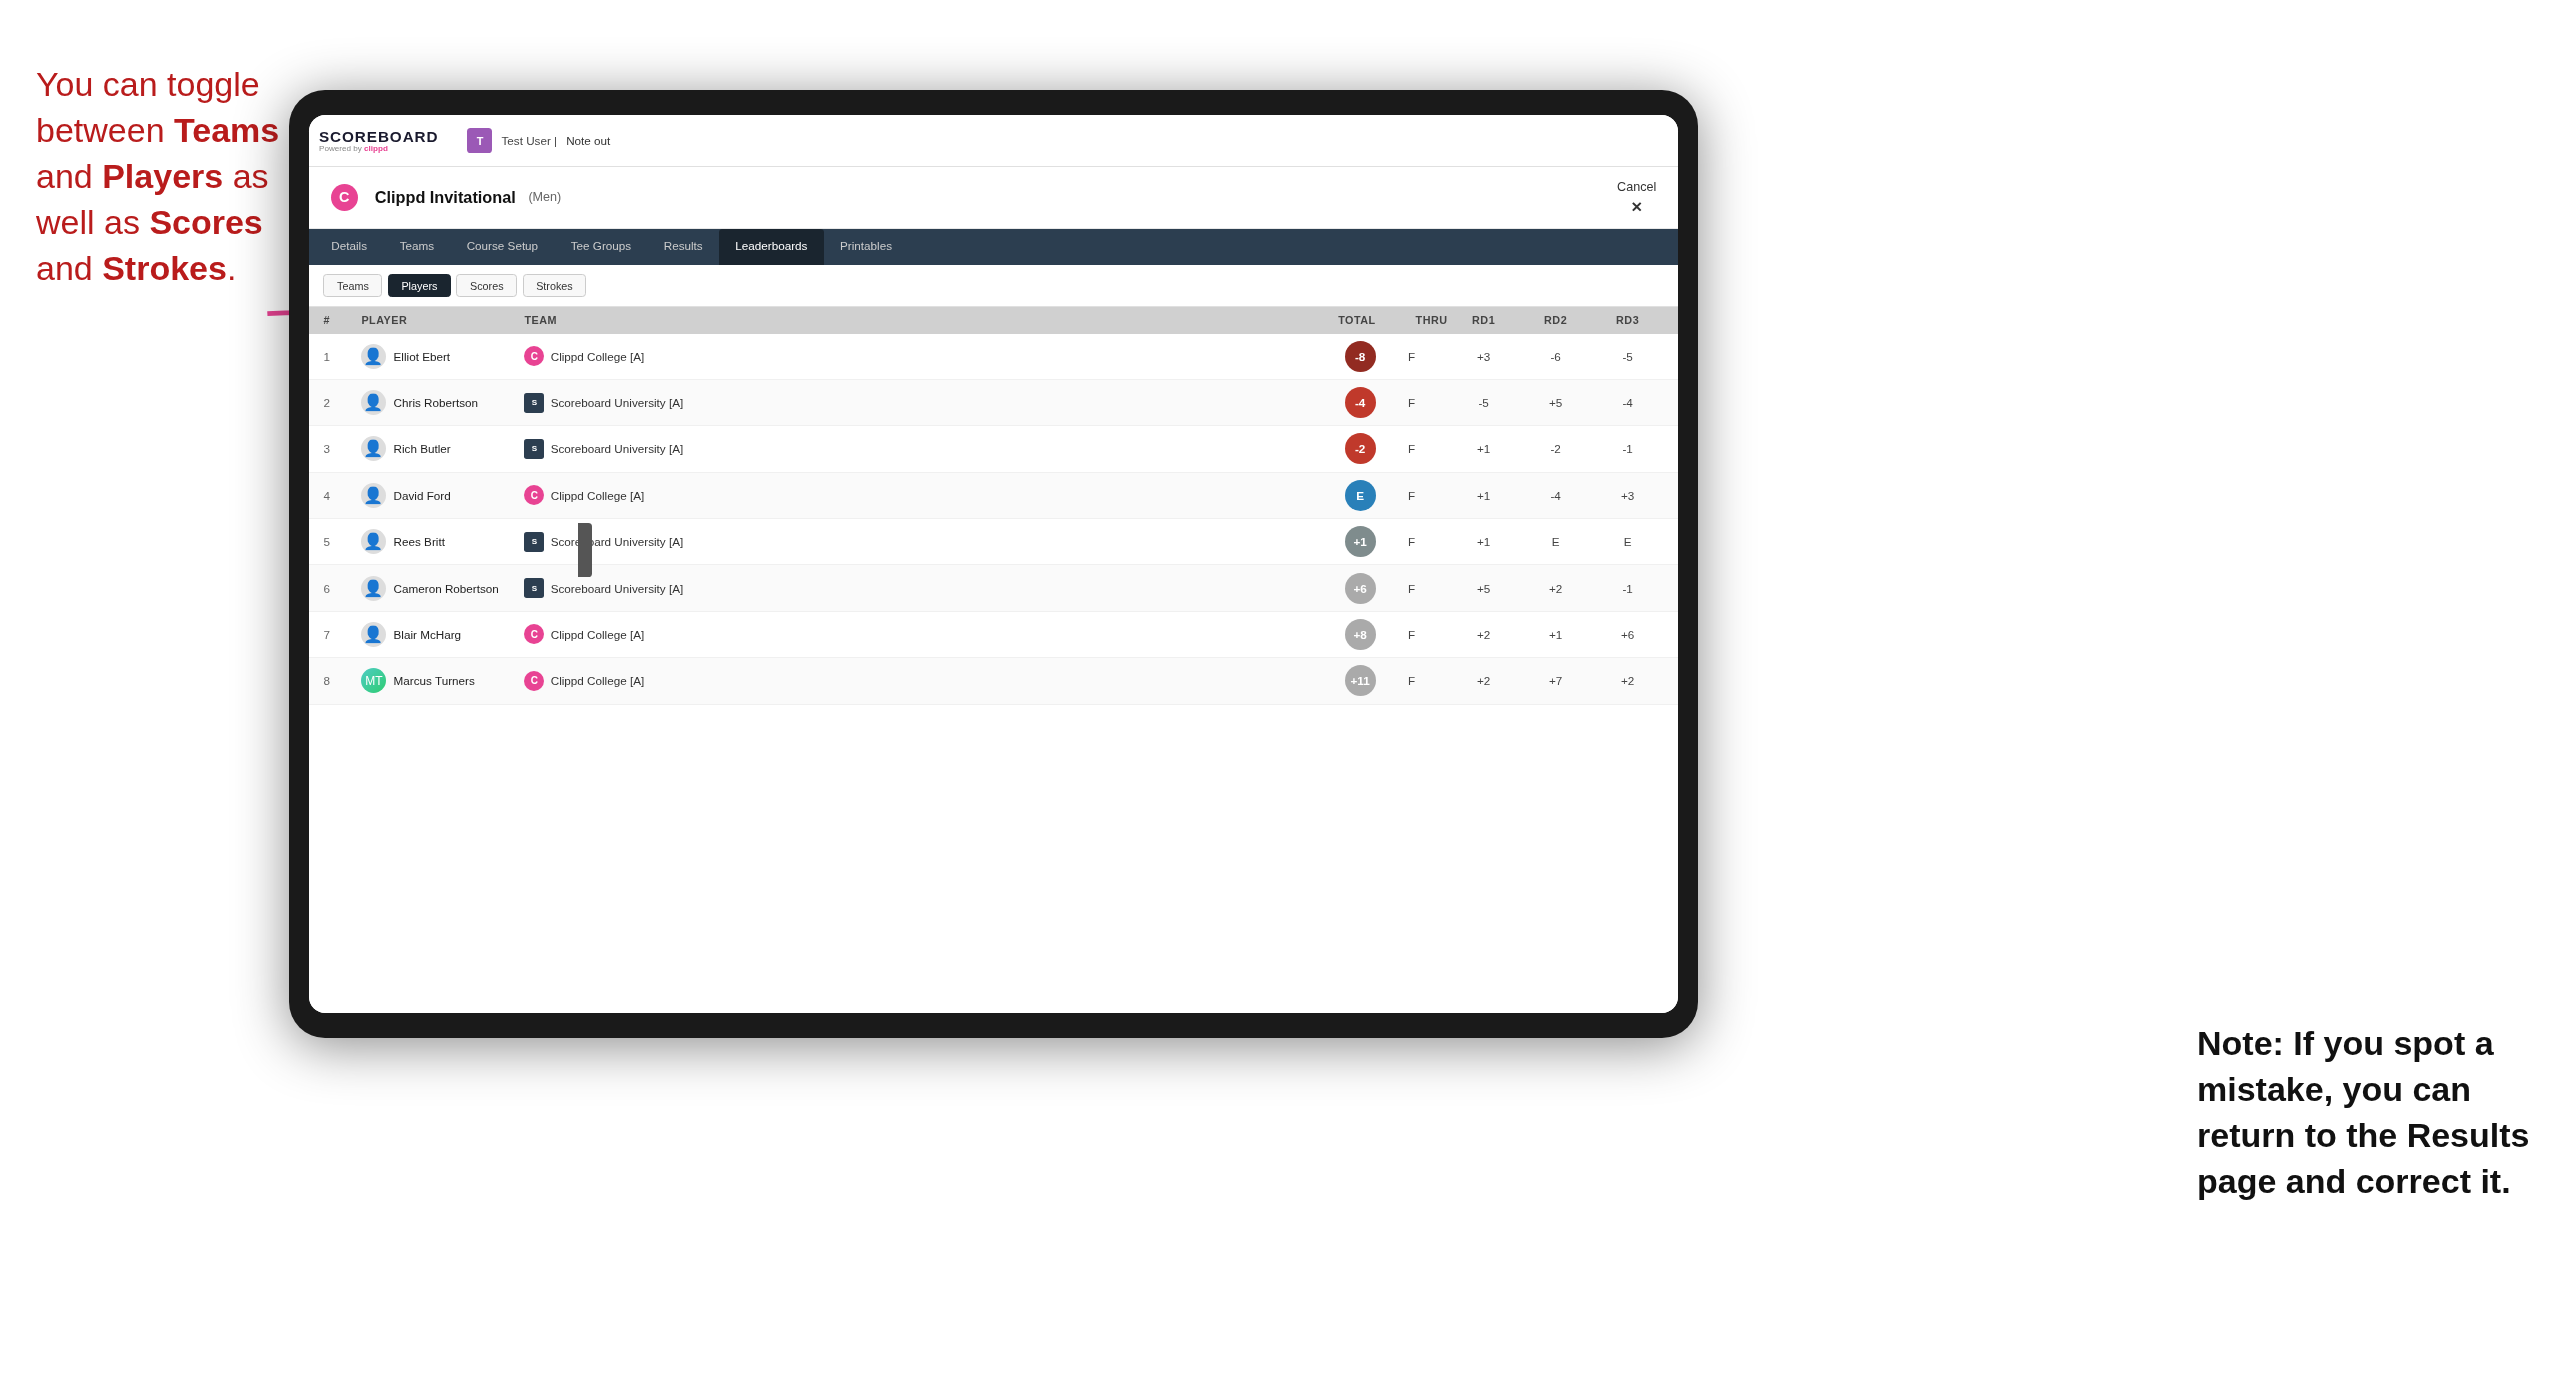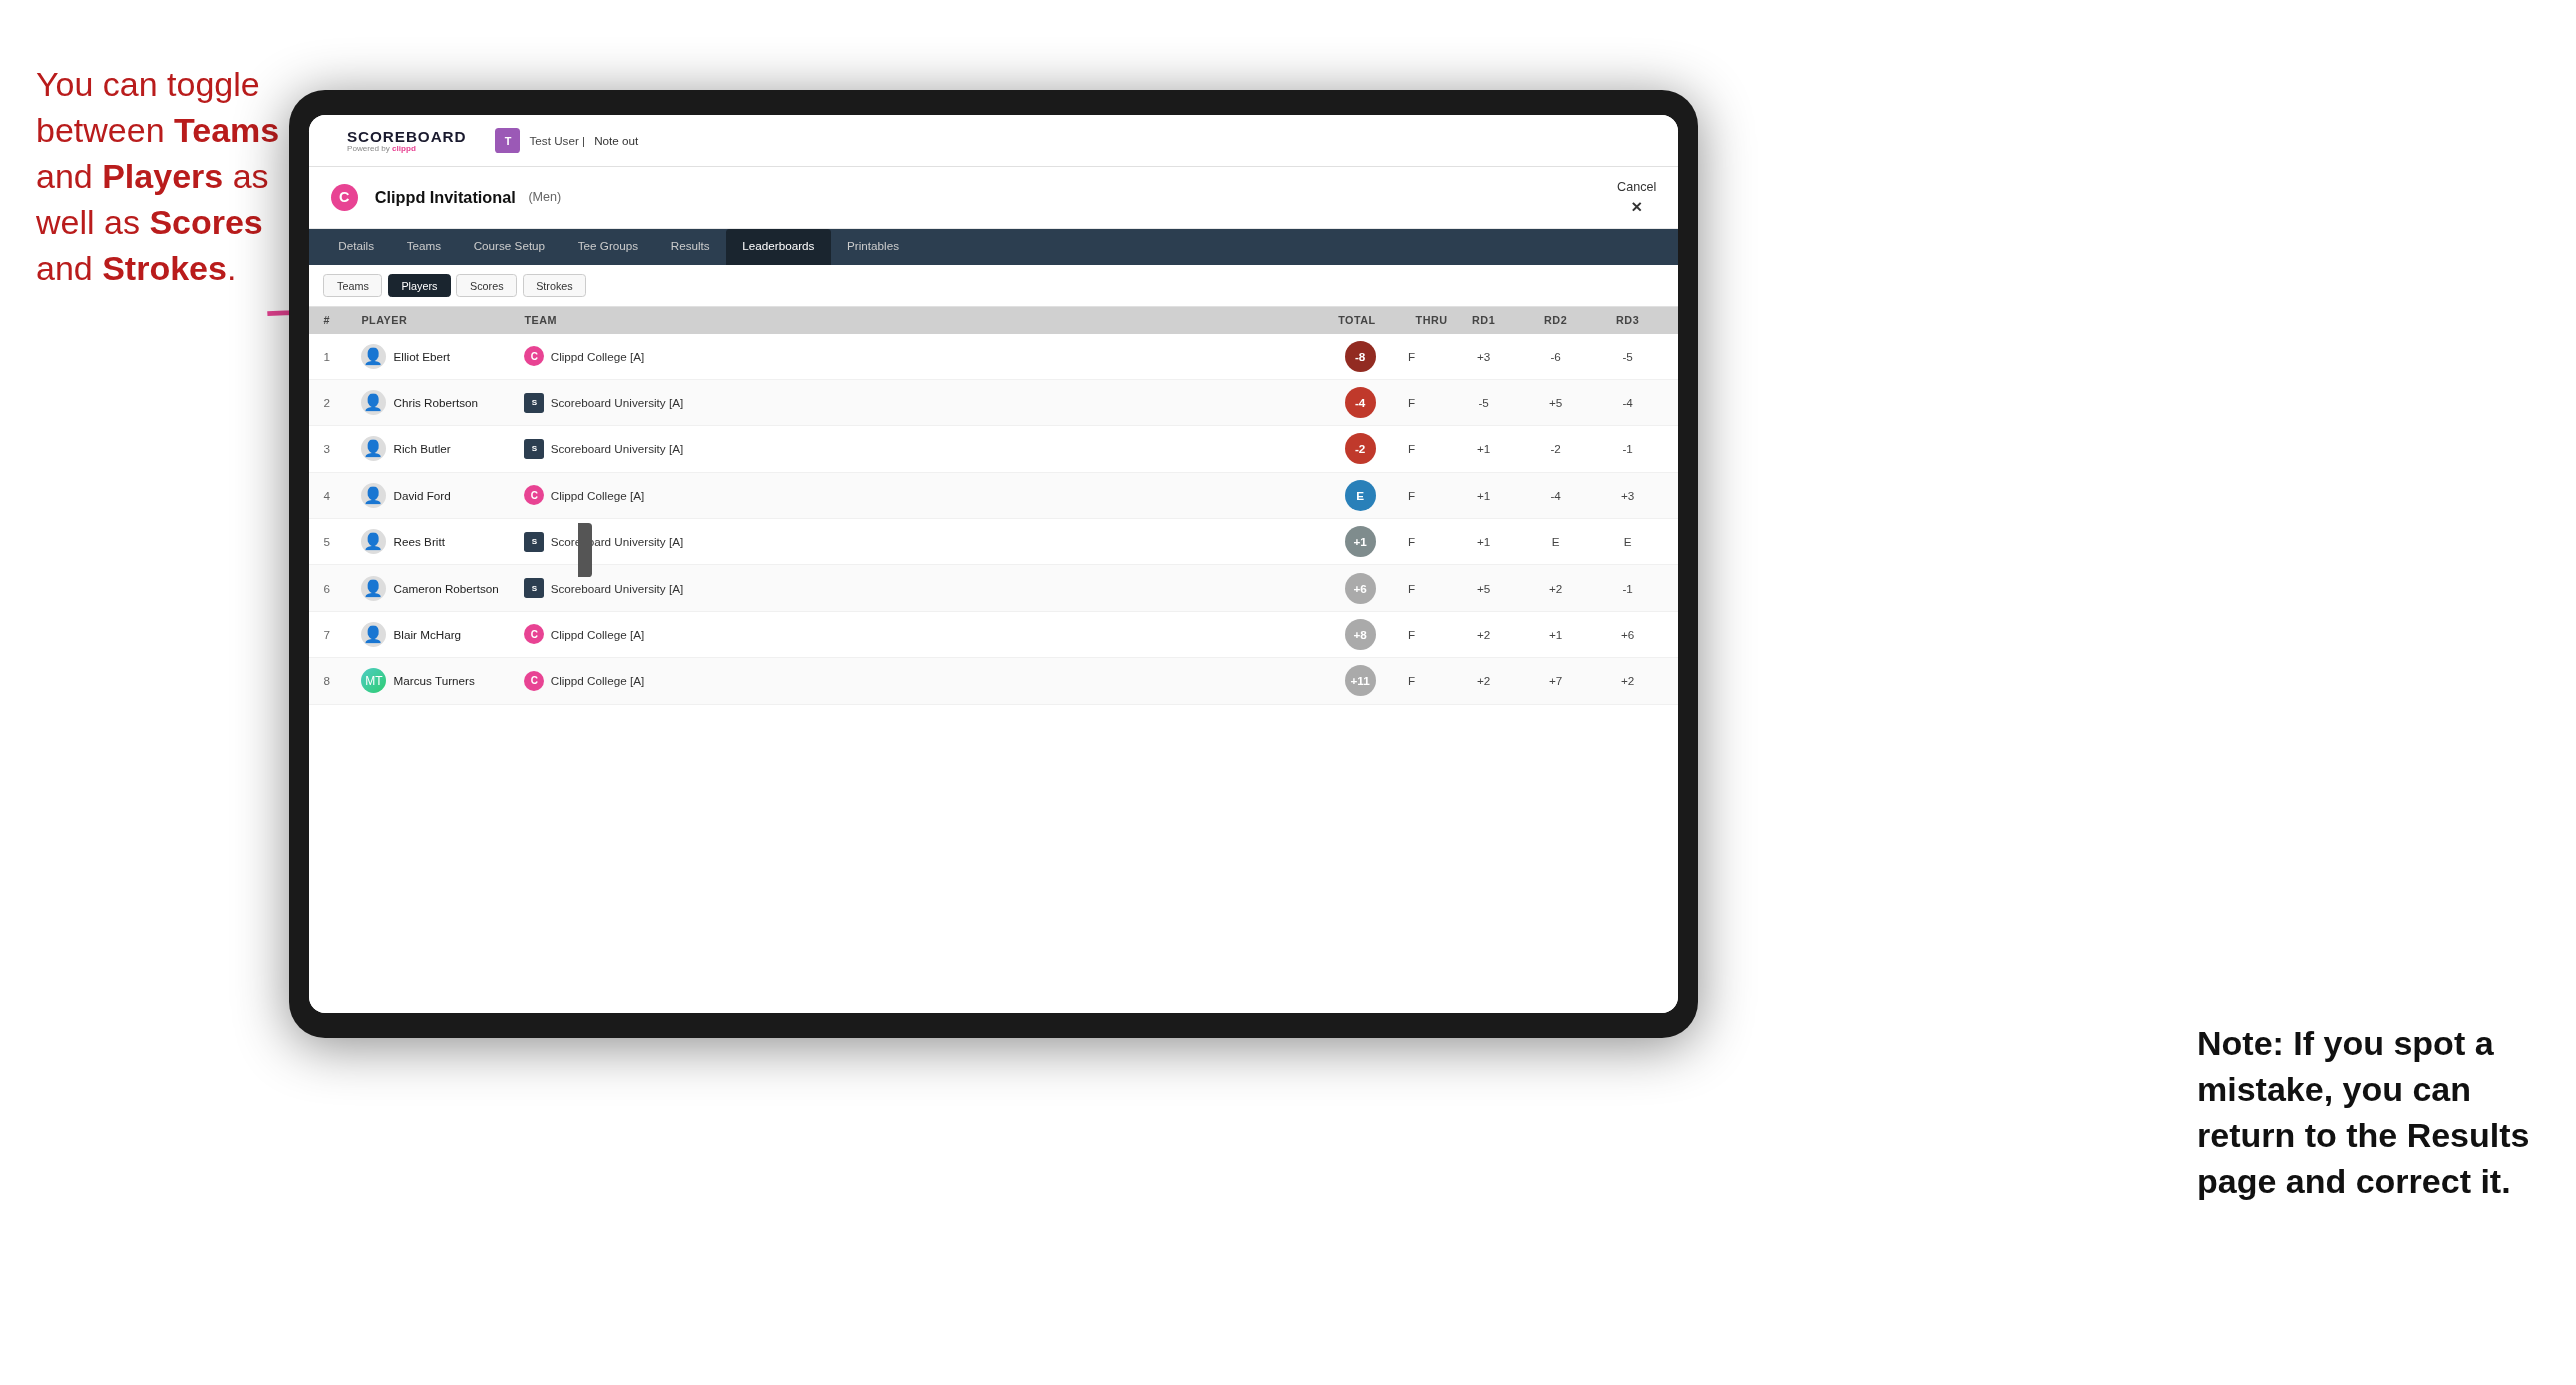--- a/index.html
+++ b/index.html
@@ -69,21 +69,21 @@
       display: flex;
       flex-direction: column;
     }
 
     
     .top-nav {
       background: #ffffff;
       border-bottom: 0.9px solid #e0e0e0;
       display: flex;
       align-items: center;
-      padding: 0 38px;
+      padding: 0 10px;
       height: 52px;
       flex-shrink: 0;
     }
 
     .logo-area {
       display: flex;
       flex-direction: column;
       margin-right: 29px;
     }
     .logo-text {
@@ -191,21 +191,21 @@
     }
     .cancel-x {
       font-size: 14.4px;
       font-weight: 700;
     }
 
     
     .tab-bar {
       background: #2c3e50;
       display: flex;
-      padding: 0 13px;
+      padding: 0 6px;
       flex-shrink: 0;
     }
     .tab-item {
       padding: 10.8px 16.3px;
       font-size: 11.7px;
       color: #ccc;
       cursor: pointer;
       border-bottom: 2.7px solid transparent;
     }
     .tab-item.active {

